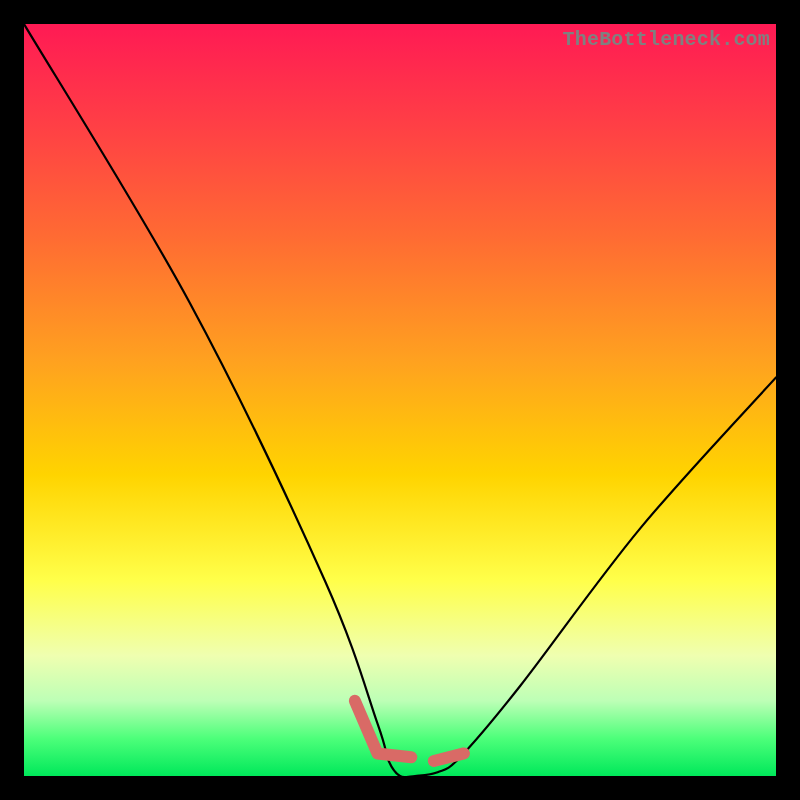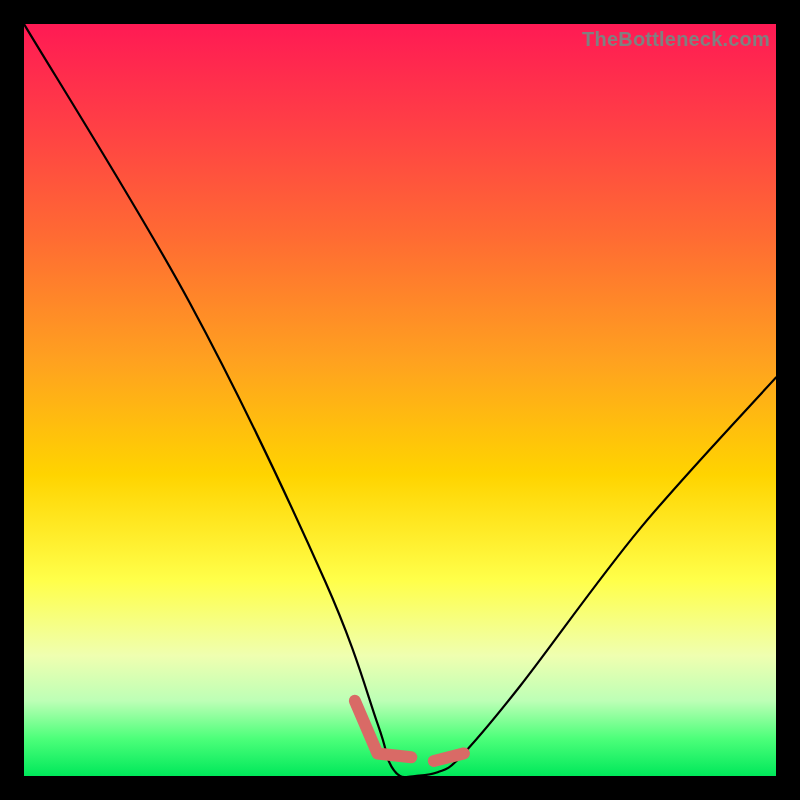--- a/index.html
+++ b/index.html
@@ -33,20 +33,21 @@
   }
   .attribution {
     position: absolute;
     top: 4px;
     right: 6px;
     color: #808080;
     font-size: 20px;
     font-weight: 600;
     letter-spacing: 0.2px;
     pointer-events: none;
+    font-family: Liberation Mono, monospace;
   }
   svg.overlay {
     position: absolute;
     left: 0;
     top: 0;
     width: 752px;
     height: 752px;
   }
 </style>
 </head>

